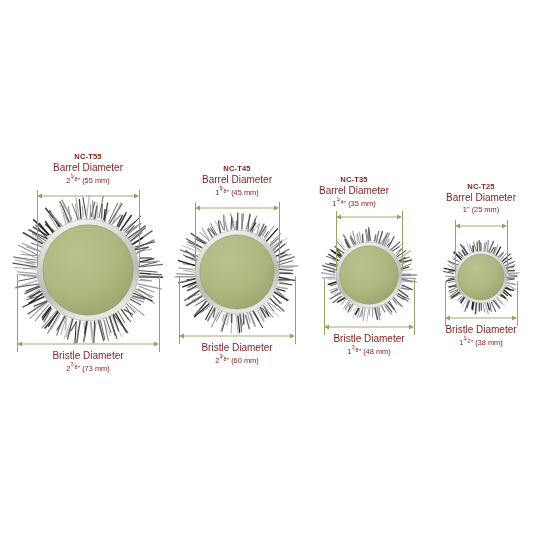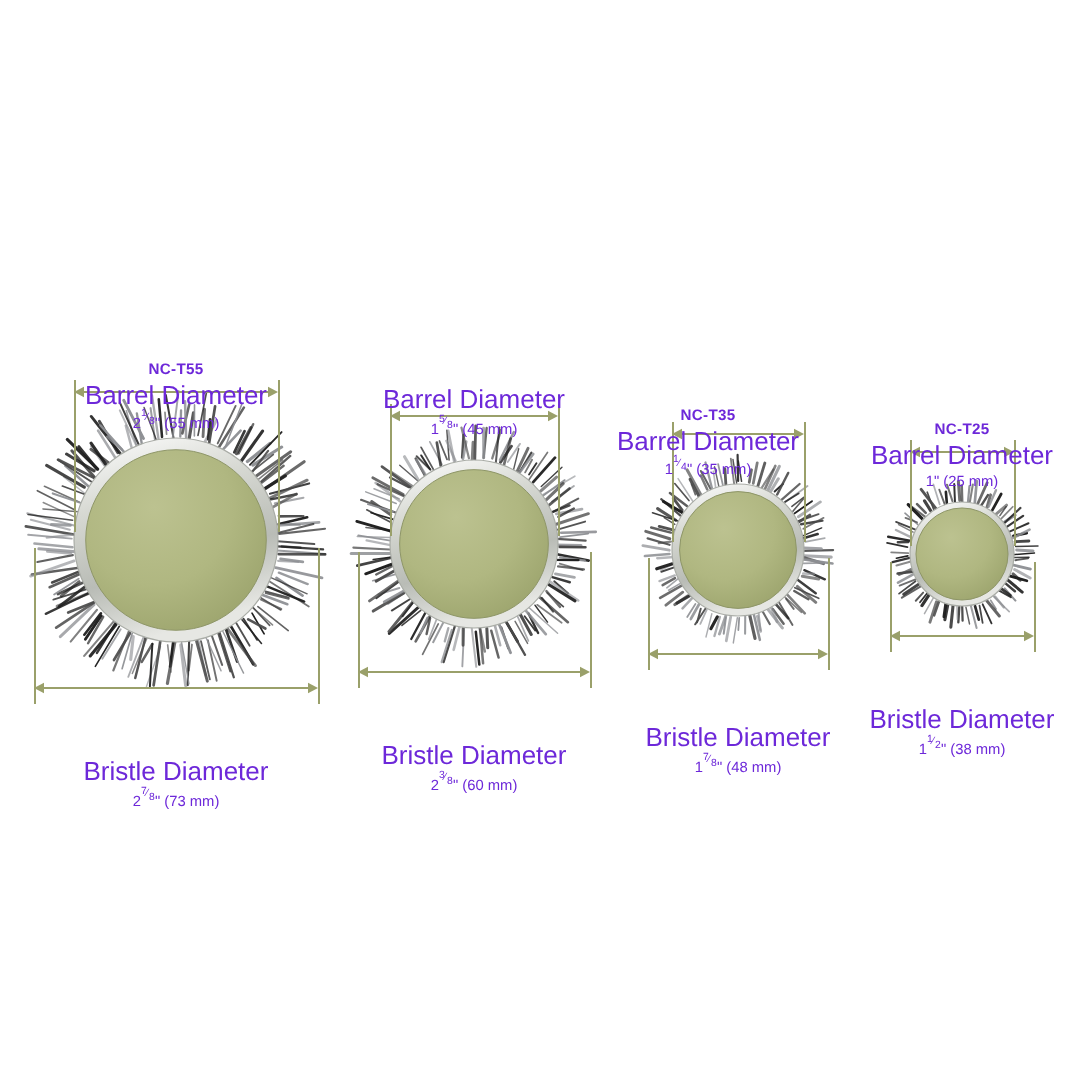--- a/index.html
+++ b/index.html
@@ -18,30 +18,29 @@
     position: relative;
     width: 533px;
     height: 533px;
     background: #ffffff;
   }
   .label-block {
     position: absolute;
     text-align: center;
     line-height: 1.28;
     white-space: nowrap;
-    color: #6d28d9;
-    margin-top: 28px;
+    color: #7f1d1d;
   }
   .label-sku {
     font-weight: bold;
     font-size: 7.6px;
     letter-spacing: 0.15px;
   }
   .label-cap {
-    font-size: 13px;
+    font-size: 10px;
     text-align: center;
   }
   .label-val {
     font-size: 7.4px;
   }
   .frac {
     display: inline-block;
     position: relative;
     font-size: 5.2px;
     line-height: 1;
@@ -450,20 +449,21 @@
     <div style="position: absolute; left: 195px; top: 202px; width: 1px; height: 66px; background: rgb(154, 160, 106);"></div>
     <div style="position: absolute; left: 279px; top: 202px; width: 1px; height: 66px; background: rgb(154, 160, 106);"></div>
     <svg class="dimsvg" width="118" height="12" style="left: 178px; top: 330px;">
       <line x1="5" y1="6" x2="113" y2="6" stroke="#9aa06a" stroke-width="0.9"></line>
       <polygon points="1,6 6,3.4 6,8.6" fill="#9aa06a"></polygon>
       <polygon points="117,6 112,3.4 112,8.6" fill="#9aa06a"></polygon>
     </svg>
     <div style="position: absolute; left: 179px; top: 276px; width: 1px; height: 68px; background: rgb(154, 160, 106);"></div>
     <div style="position: absolute; left: 295px; top: 276px; width: 1px; height: 68px; background: rgb(154, 160, 106);"></div>
     <div class="label-block" style="left: 157px; top: 164px; width: 160px;">
+      <div class="label-sku">NC-T45</div>
       <div class="label-cap">Barrel Diameter</div>
       <div class="label-val">1<span class="frac"><span class="num">5</span><span class="sl">⁄</span><span class="den">8</span></span>" (45 mm)</div>
     </div>
     <div class="label-block" style="left: 157px; top: 342px; width: 160px;">
       <div class="label-cap">Bristle Diameter</div>
       <div class="label-val">2<span class="frac"><span class="num">3</span><span class="sl">⁄</span><span class="den">8</span></span>" (60 mm)</div>
     </div>
     <svg class="brushsvg" width="118" height="118" viewBox="0 0 118 118" style="left: 310px; top: 216px;">
       <defs>
         <radialGradient id="bg2" cx="38%" cy="32%" r="78%">

